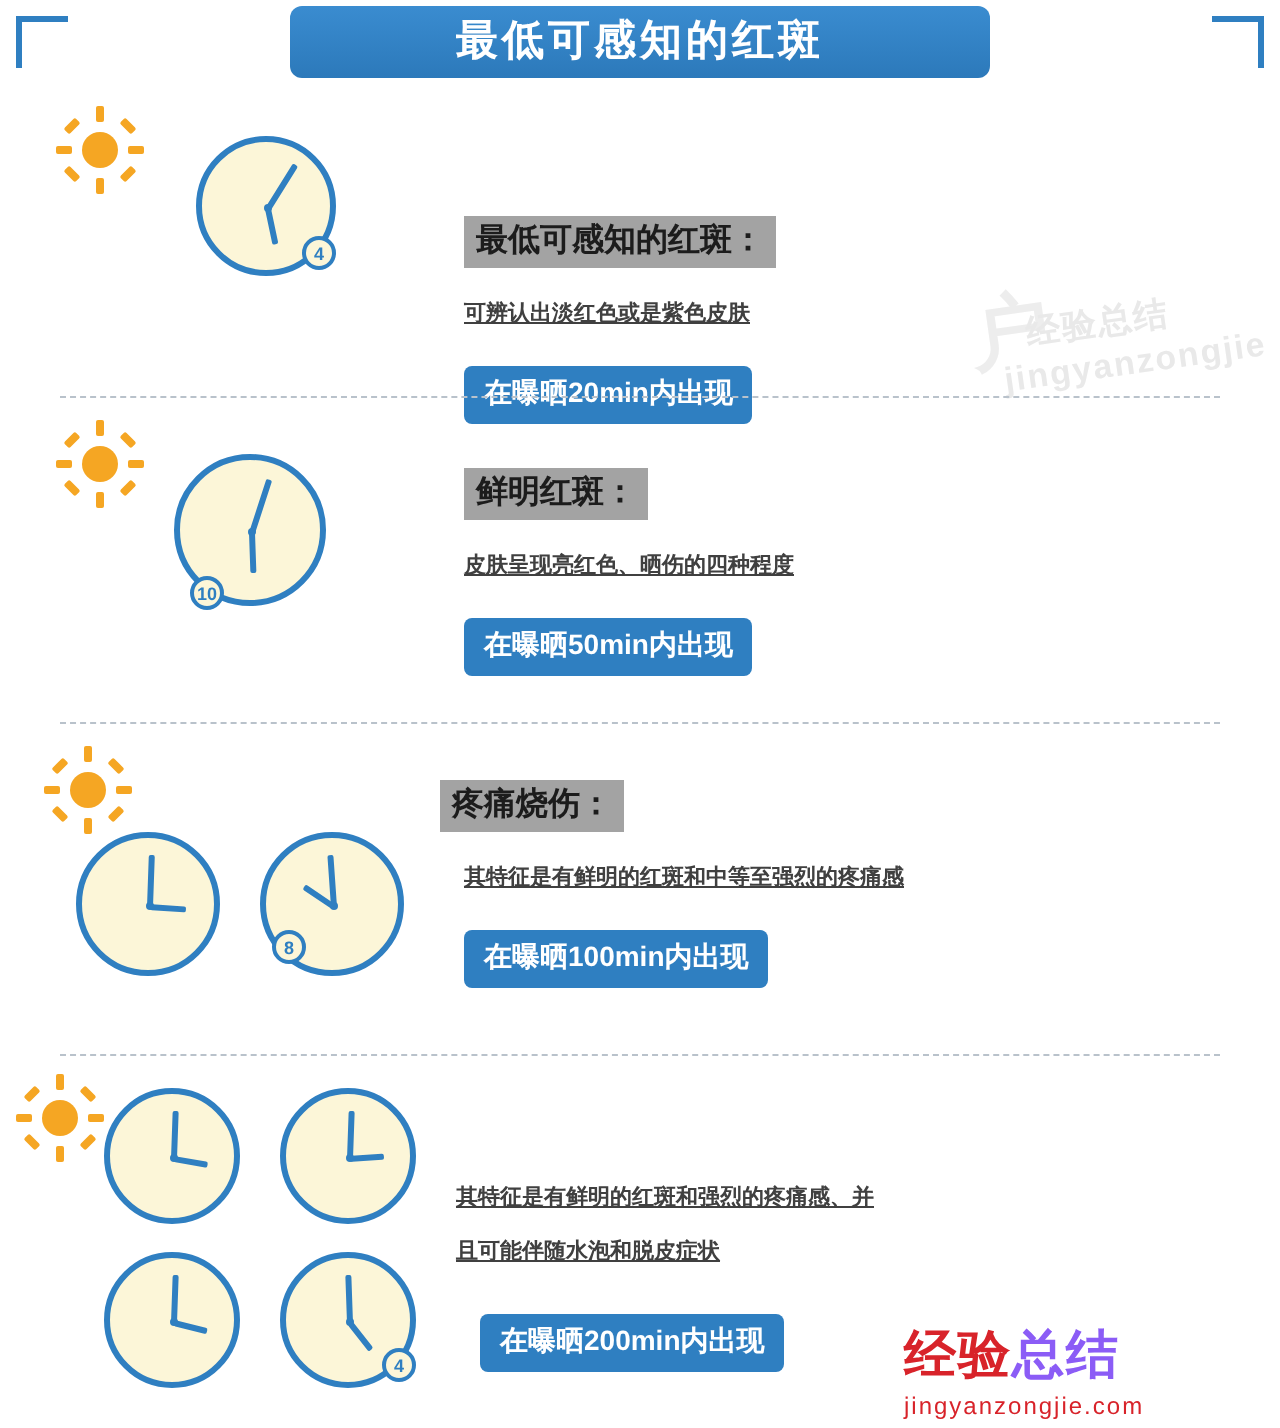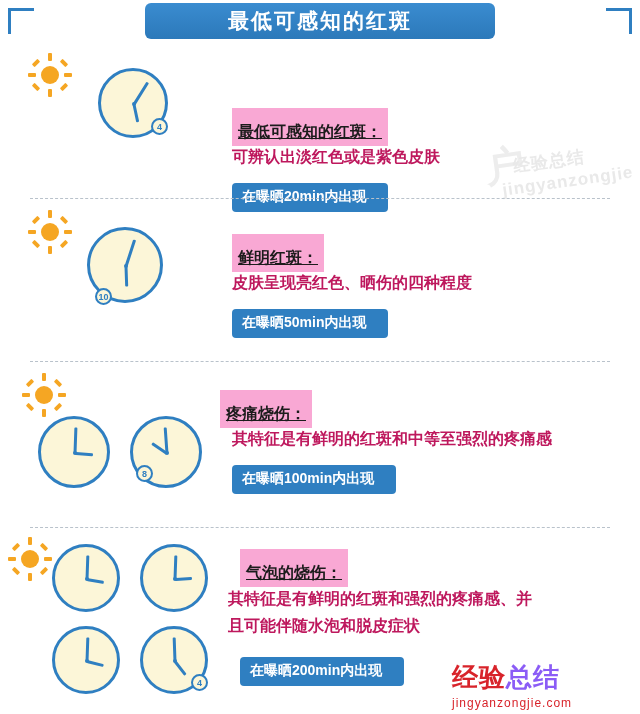--- a/index.html
+++ b/index.html
@@ -109,41 +109,41 @@
     line-height: 14px;
     text-align: center;
   }
 
   
   .heading {
     position: absolute;
     font-size: 16px;
     font-weight: bold;
     color: #1c1c1c;
-    background: #f9a8d4;
-    padding: 14px 6px 3px 6px;
+    background: #a3a3a3;
+    padding: 2px 6px 3px 6px;
+    white-space: nowrap;
+  }
+  .desc {
+    position: absolute;
+    font-size: 11px;
+    font-weight: bold;
+    color: #404040;
+    line-height: 24px;
     white-space: nowrap;
     text-decoration: underline;
-  }
-  .desc {
-    position: absolute;
-    font-size: 16px;
-    font-weight: bold;
-    color: #be185d;
-    line-height: 24px;
-    white-space: nowrap;
   }
   .pill {
     position: absolute;
     background: #2f7fc1;
     color: #ffffff;
     font-size: 14px;
     font-weight: bold;
     border-radius: 4px;
-    padding: 5px 22px 6px 10px;
+    padding: 5px 10px 6px 10px;
     white-space: nowrap;
   }
 
   
   .wm-top {
     position: absolute;
     left: 470px; top: 140px;
     width: 160px; height: 60px;
     color: #e9e9e9;
     font-size: 17px;
@@ -313,21 +313,20 @@
     <div class="hand" style="left:32px; top:31px; width:17px; height:3px; transform:rotate(14deg);"></div>
   </div>
 
   <div class="clock" style="left:140px; top:94px; width:68px; height:68px;">
     <div class="center-dot" style="left:30px; top:30px;"></div>
     <div class="hand" style="left:32px; top:31px; width:24px; height:3px; transform:rotate(-92deg);"></div>
     <div class="hand" style="left:32px; top:31px; width:17px; height:3px; transform:rotate(52deg);"></div>
     <div class="num-badge" style="left:48px; top:45px;">4</div>
   </div>
 
-  <div class="heading" style="left:240px; top:17px;">气泡的烧伤：</div>
   <div class="desc" style="left:228px; top:55px;">其特征是有鲜明的红斑和强烈的疼痛感、并</div>
   <div class="desc" style="left:228px; top:82px;">且可能伴随水泡和脱皮症状</div>
   <div class="pill" style="left:240px; top:125px;">在曝晒200min内出现</div>
 </div>
 
 <div class="wm-bottom">
   <div class="wm-cn"><span>经验</span><span class="gray">总结</span></div>
   <div class="wm-en">jingyanzongjie.com</div>
 </div>
 

